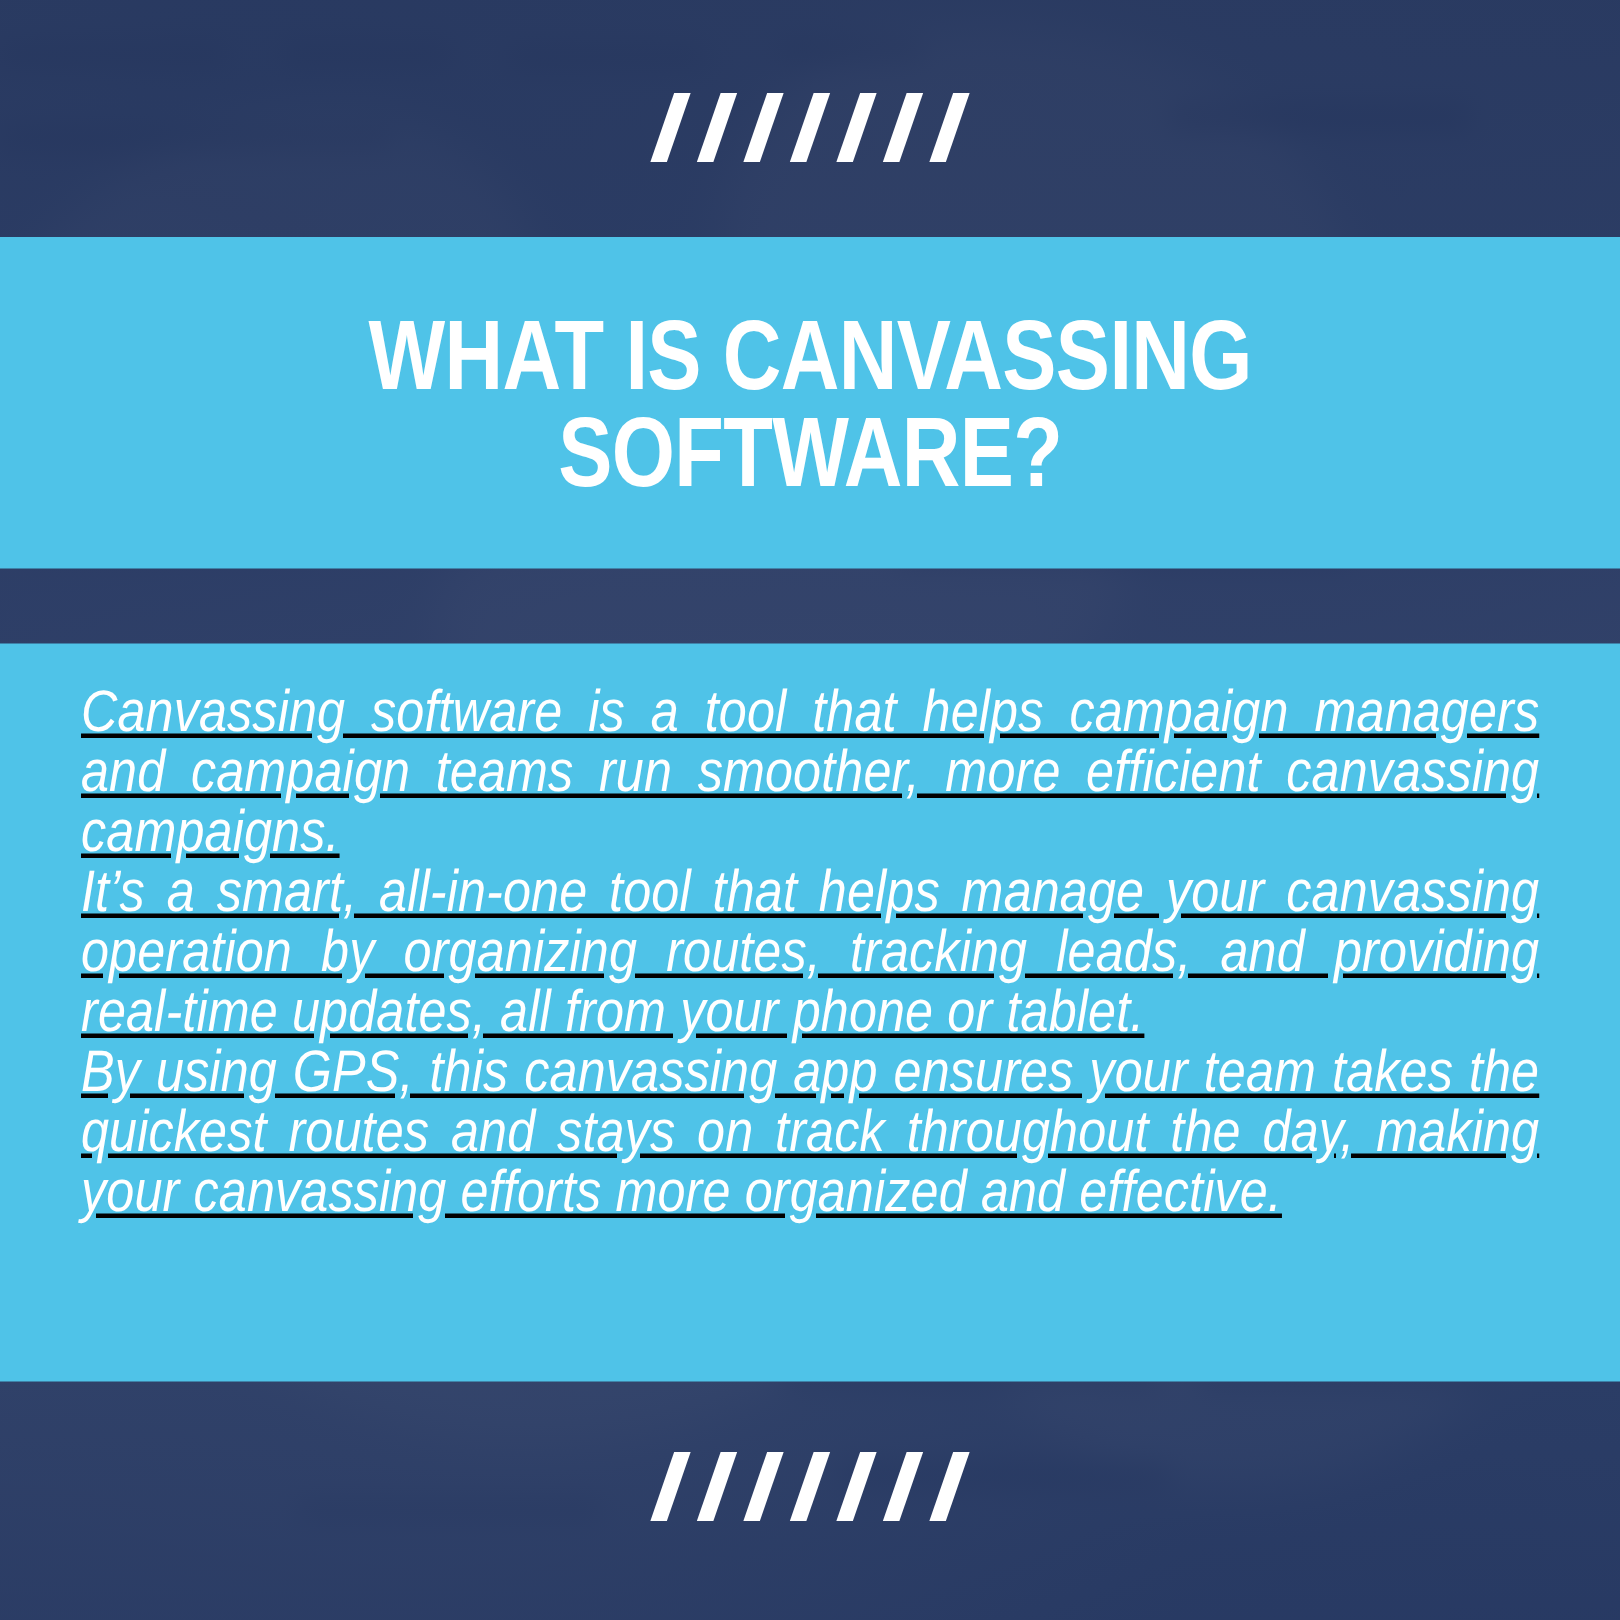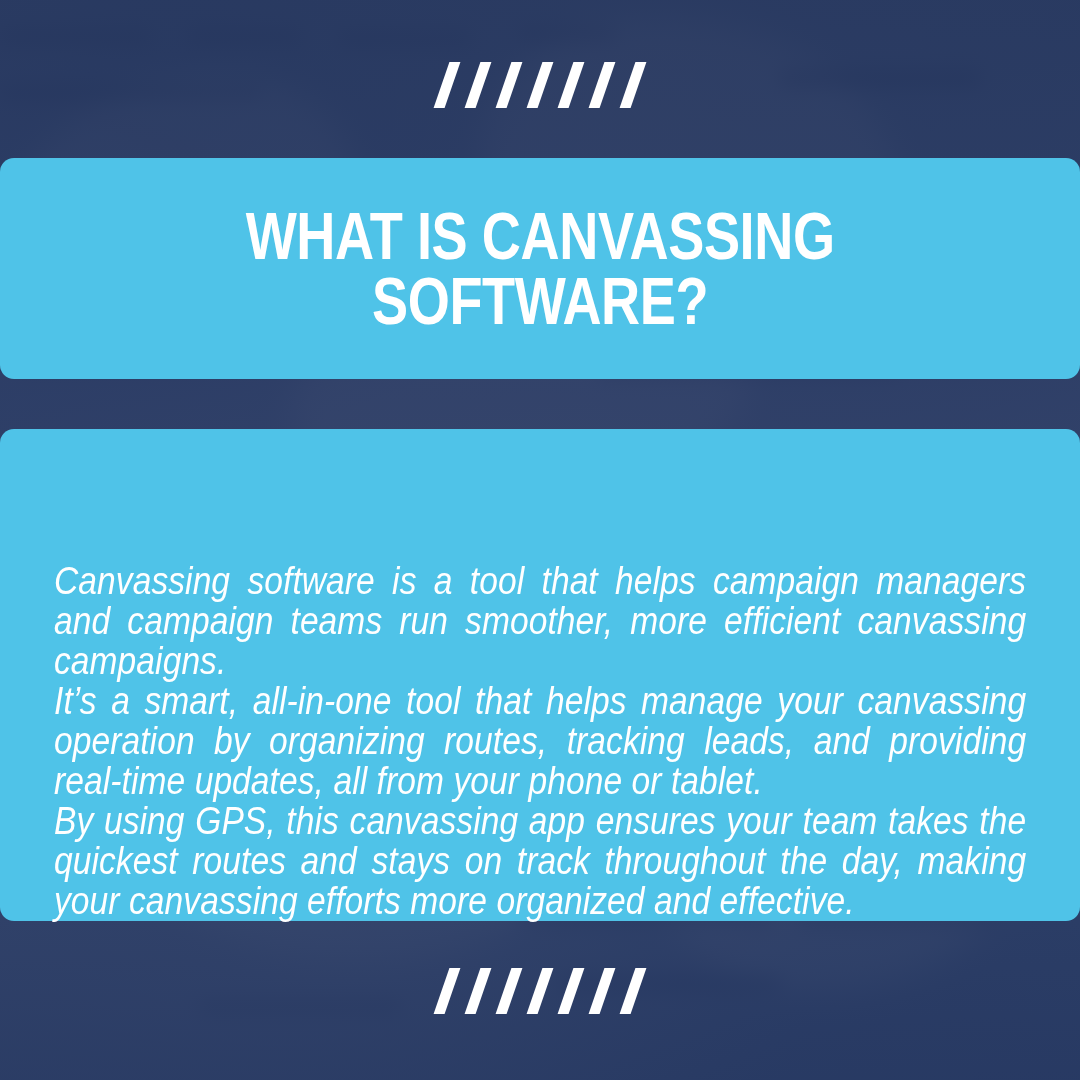--- a/index.html
+++ b/index.html
@@ -99,35 +99,35 @@
   .slashes-top    { left: 50%; transform: translateX(-50%); top: 62px; }
   .slashes-bottom { left: 50%; transform: translateX(-50%); top: 968px; }
 
   
   .band {
     position: absolute;
     left: 0;
     width: 100%;
     background: #4fc3e8;
     z-index: 3;
-    border-radius: 14px;
   }
   .band-title {
     top: 158px;
     height: 221px;
     display: flex;
     align-items: center;
     justify-content: center;
   }
   .band-body {
     top: 429px;
     height: 492px;
     display: flex;
-    align-items: flex-end;
+    align-items: flex-start;
     justify-content: flex-start;
+    text-decoration: underline;
   }
 
   
   .title {
     margin: 0;
     padding: 0 60px;
     color: #ffffff;
     font-family: "Liberation Sans Narrow", "Liberation Sans", sans-serif;
     font-weight: bold;
     font-size: 66px;

